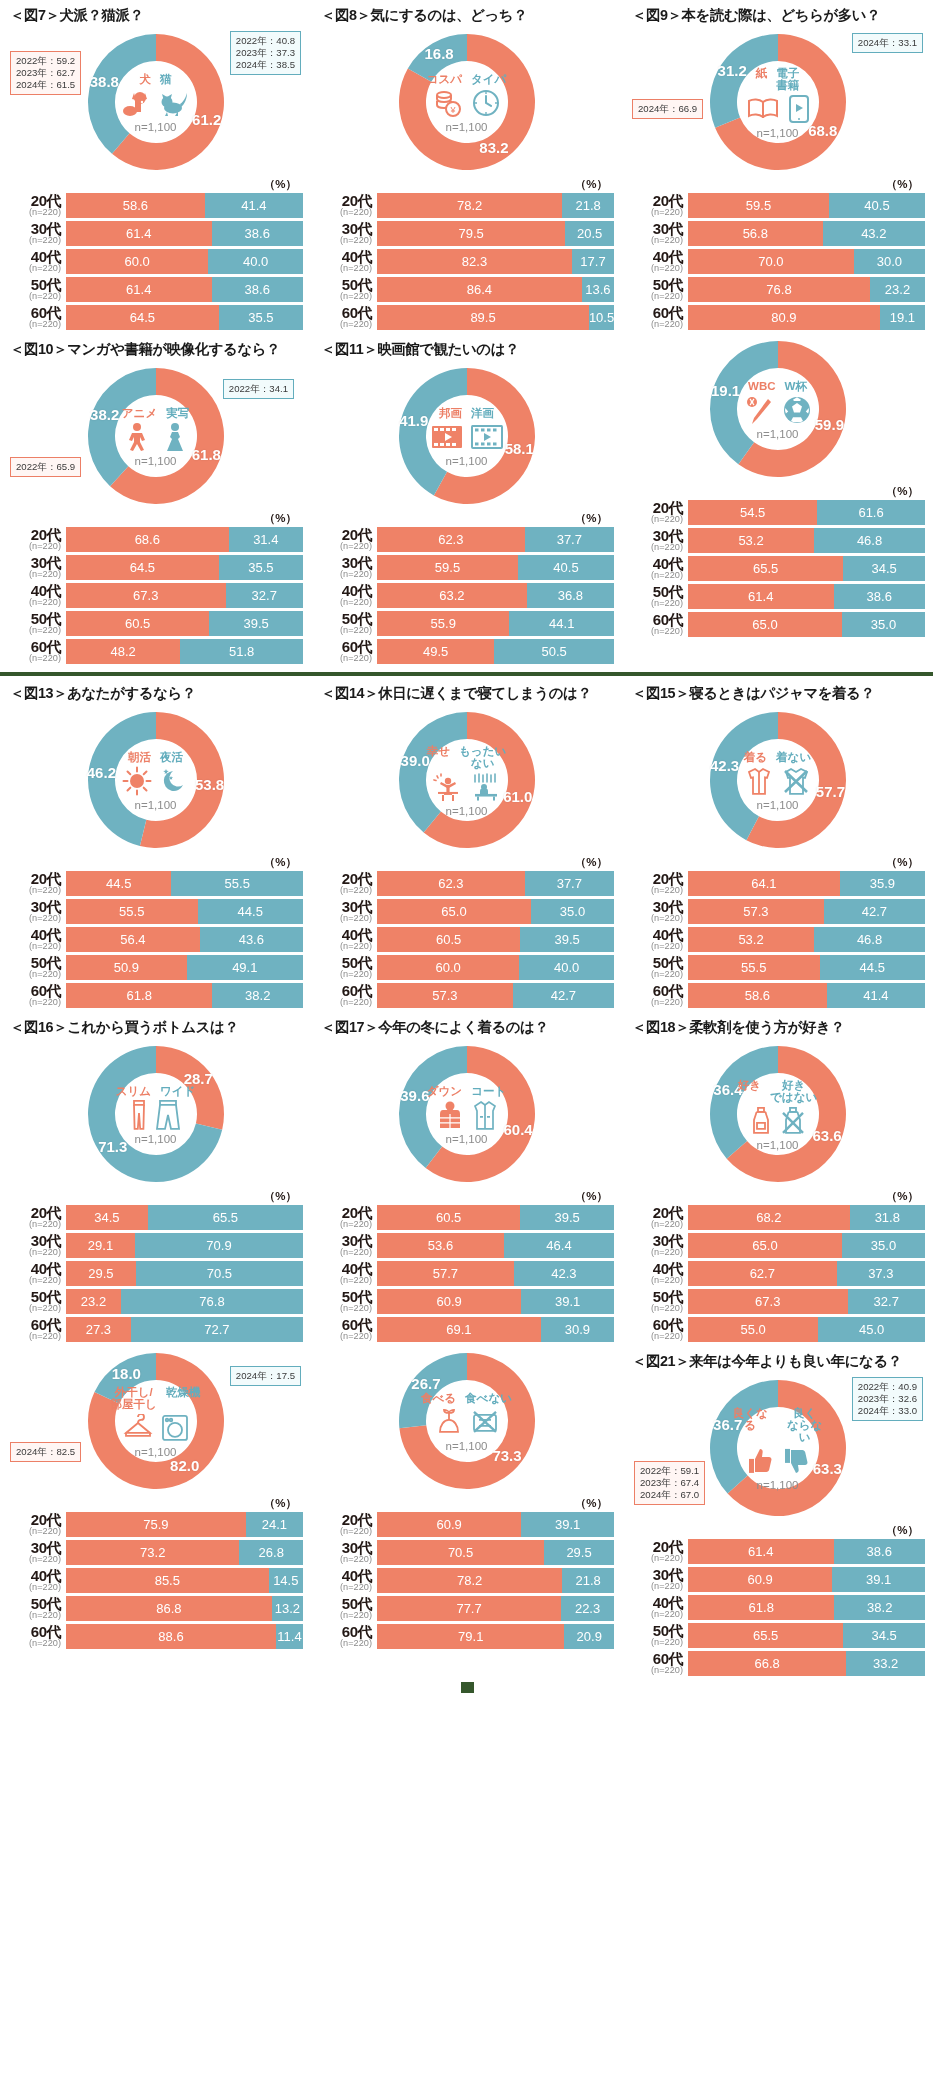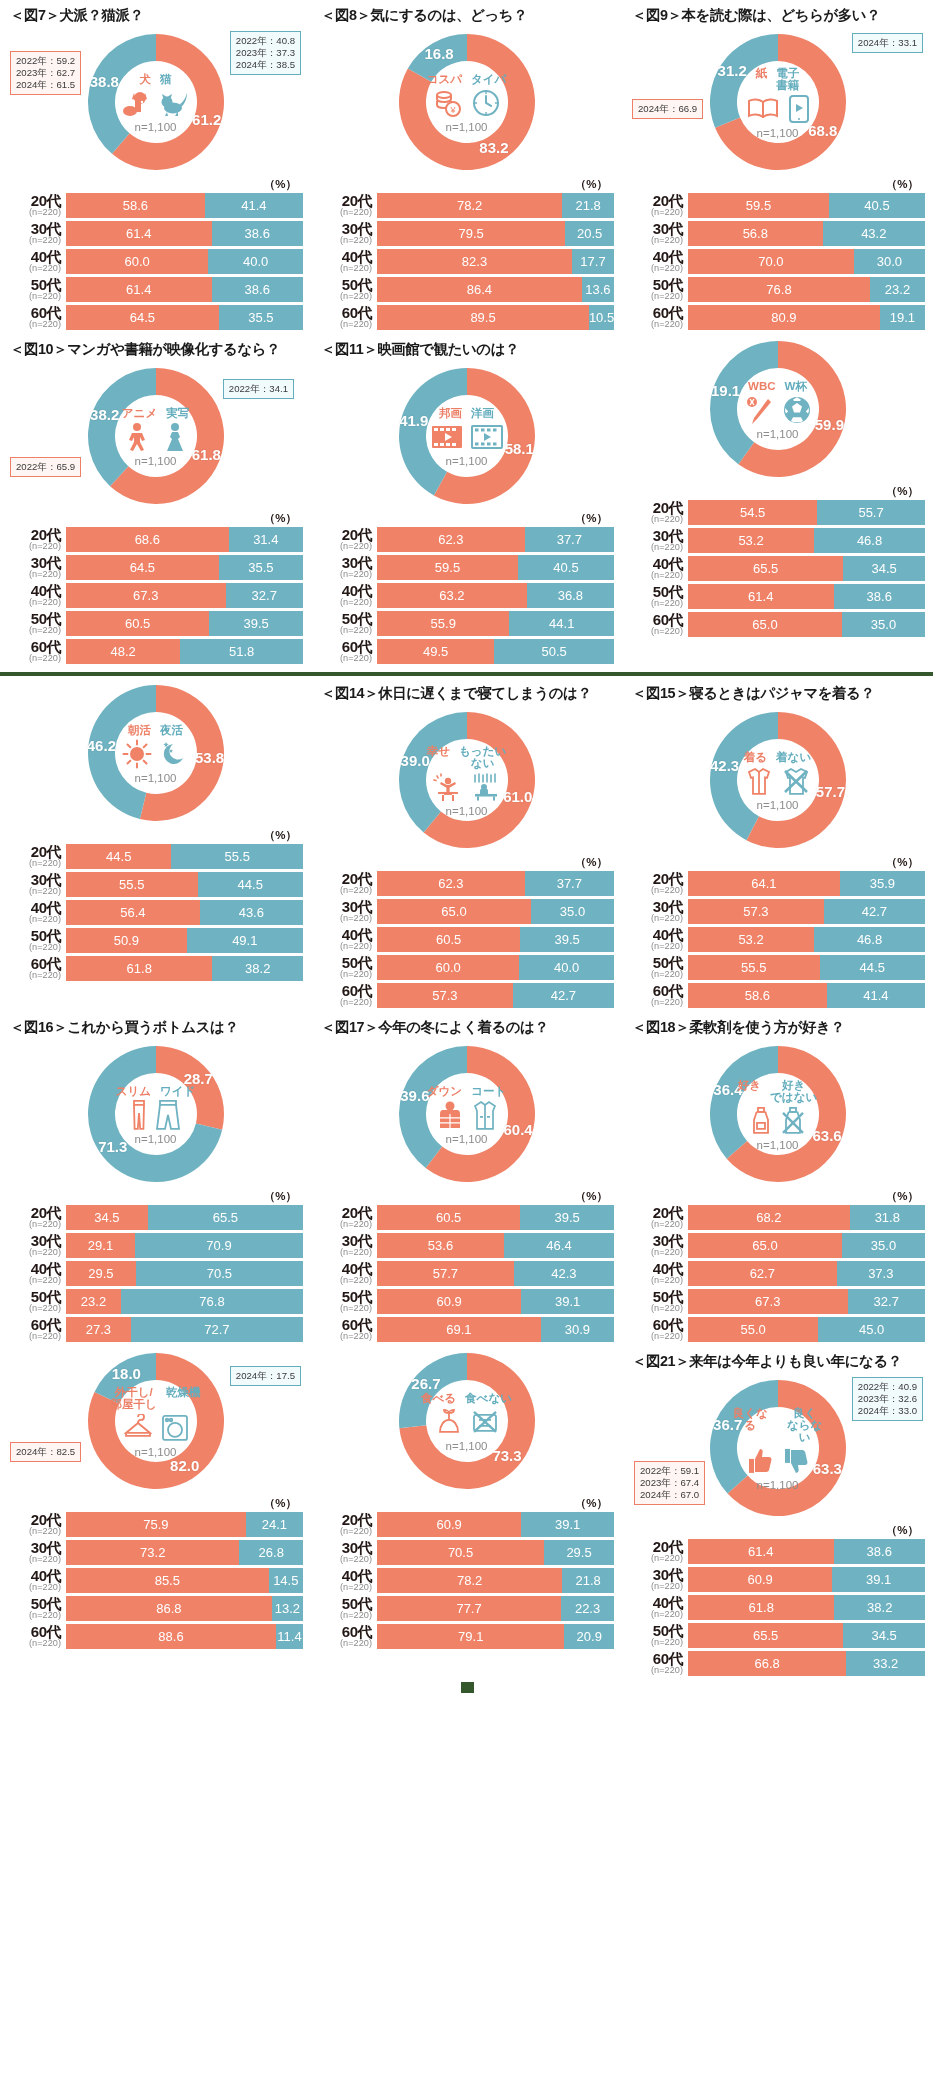--- a/index.html
+++ b/index.html
@@ -709,21 +709,21 @@
     </div>
     <div class="pcthdr">（%）</div>
     <div class="bars">
           <div class="barrow">
       <div class="blabel">
         <span class="age">20代</span>
         <span class="n">(n=220)</span>
       </div>
       <div class="btrack">
         <div class="bseg a" style="width:54.5%">54.5</div>
-        <div class="bseg b" style="width:45.5%">55.7</div>
+        <div class="bseg b" style="width:45.5%">61.6</div>
       </div>
           </div>
           <div class="barrow">
       <div class="blabel">
         <span class="age">30代</span>
         <span class="n">(n=220)</span>
       </div>
       <div class="btrack">
         <div class="bseg a" style="width:53.2%">53.2</div>
         <div class="bseg b" style="width:46.8%">46.8</div>
@@ -756,20 +756,21 @@
       </div>
       <div class="btrack">
         <div class="bseg a" style="width:65%">65.0</div>
         <div class="bseg b" style="width:35%">35.0</div>
       </div>
           </div>
         </div>
   </div>
       <div class="divider"></div>
       <div class="panel">
+    <div class="ptitle">＜図13＞あなたがするなら？</div>
     <div class="donut-wrap">
 
       <div class="donut">
             <svg viewBox="0 0 146 146">
               <path d="M73 5 A68 68 0 1 1 56.91806820238675 139.07095783819784 L63.30354112202731 112.83690104950163 A41 41 0 1 0 73 32 Z" fill="#ef8267"></path>
               <path d="M56.91806820238675 139.07095783819784 A68 68 0 0 1 72.99999999999999 5 L72.99999999999999 32 A41 41 0 0 0 63.30354112202731 112.83690104950163 Z" fill="#6fb2c1"></path>
             </svg>
           </div>
       <div class="pctL" style="left:201.61210194905485px;top:79.49079522517039px;transform:translate(-50%,-50%)">53.8</div>
       <div class="pctR" style="left:93.38789805094515px;top:66.50920477482957px;transform:translate(-50%,-50%)">46.2</div>

